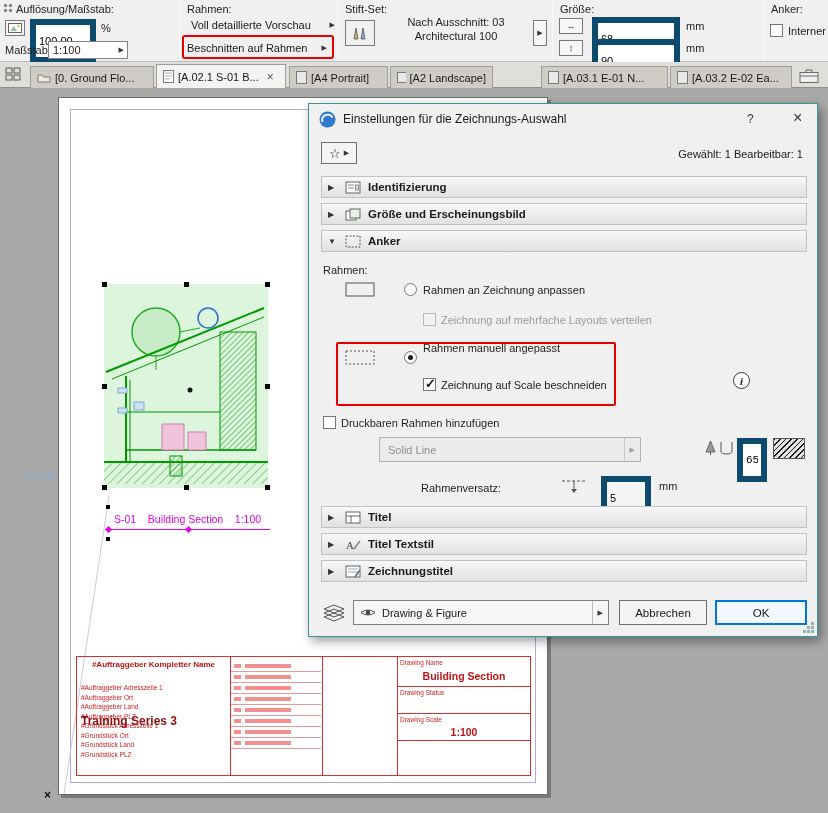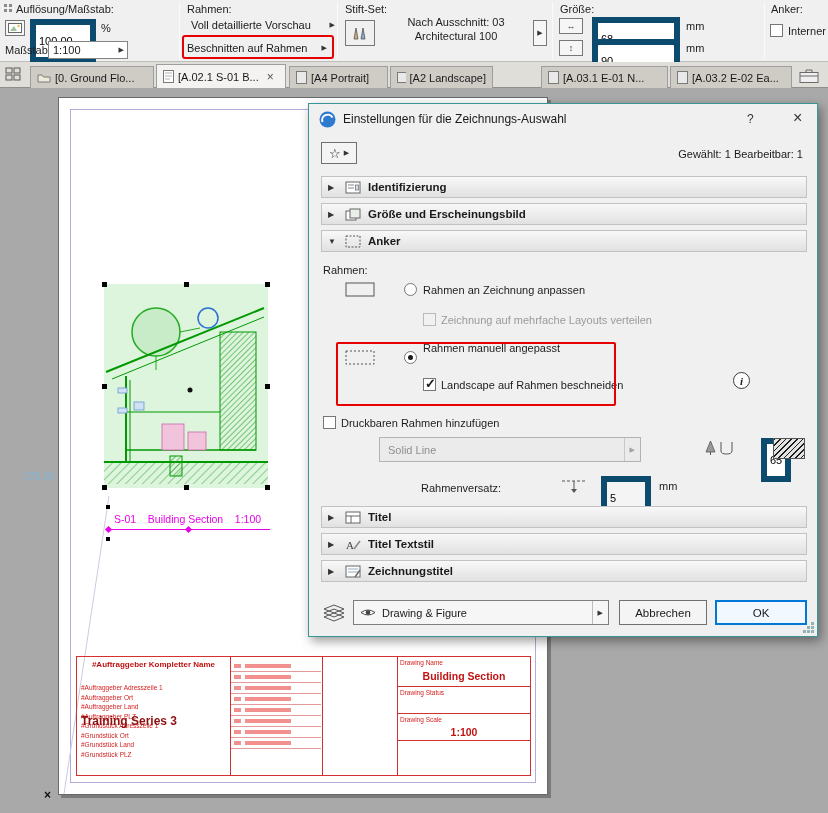--- a/index.html
+++ b/index.html
@@ -374,40 +374,40 @@
   <div class="chk dis" style="left:114px;top:209px"></div>
   <span class="dlbl dis" style="left:132px;top:210px">Zeichnung auf mehrfache Layouts verteilen</span>
 
   <svg class="abs" style="left:36px;top:246px" width="30" height="15">
       <rect x="1" y="1" width="28" height="13" fill="none" stroke="#555" stroke-dasharray="2 2"></rect>
     </svg>
   <div class="radio on" style="left:95px;top:247px"></div>
   <span class="dlbl" style="left:114px;top:238px">Rahmen manuell angepasst</span>
 
   <div class="chk on" style="left:114px;top:274px"></div>
-  <span class="dlbl" style="left:132px;top:275px">Landscape auf Rahmen beschneiden</span>
+  <span class="dlbl" style="left:132px;top:275px">Zeichnung auf Scale beschneiden</span>
 
   <div class="redbox" style="left:27px;top:238px;width:280px;height:64px;border-radius:2px"></div>
   <div class="info-ico" style="left:424px;top:268px">i</div>
 
   <div class="chk" style="left:14px;top:312px"></div>
   <span class="dlbl" style="left:32px;top:313px">Druckbaren Rahmen hinzufügen</span>
 
   <div class="combo" style="left:70px;top:333px;width:262px;height:25px;background:#ebebeb;border-color:#b2b2b2;color:#909090;cursor:default">
     <span style="padding-left:4px">Solid Line</span>
     <span class="arr" style="color:#a0a0a0;border-left:1px solid #c8c8c8;align-self:stretch;display:flex;align-items:center;padding:0 5px">▶</span>
   </div>
   <svg class="abs" style="left:394px;top:336px" width="15" height="16">
       <path d="M7.5 1 L12 12 H3 Z" fill="#9a9a9a" stroke="#555" stroke-width="0.8"></path>
       <line x1="7.5" y1="12" x2="7.5" y2="15" stroke="#555"></line>
     </svg>
   <svg class="abs" style="left:410px;top:336px" width="15" height="16">
       <path d="M2 2 V11 q0 3 5.5 3 q5.5 0 5.5 -3 V2" fill="none" stroke="#555"></path>
     </svg>
-  <input class="inp" style="left: 452px; top: 334px; width: 30px; height: 20px;" value="65">
+  <input class="inp" style="left: 428px; top: 334px; width: 30px; height: 20px; font-family: Liberation Mono, monospace;" value="65">
   <div class="abs" style="left:464px;top:334px;width:32px;height:21px;border:1px solid #555;background:repeating-linear-gradient(135deg,#1d1d1d 0 1px,#e3e3e3 1px 4px);cursor:pointer"></div>
 
   <span class="dlbl" style="left:112px;top:378px">Rahmenversatz:</span>
   <svg class="abs" style="left:252px;top:374px" width="26" height="17">
       <line x1="1" y1="3" x2="25" y2="3" stroke="#555" stroke-dasharray="3 2"></line>
       <line x1="13" y1="3" x2="13" y2="14" stroke="#555"></line>
       <path d="M10 11 L13 15 L16 11 Z" fill="#555"></path>
     </svg>
   <input class="inp" style="left: 292px; top: 372px; width: 50px; height: 20px; background: rgb(244, 244, 244);" value="5">
   <span class="dlbl" style="left:350px;top:376px">mm</span>

